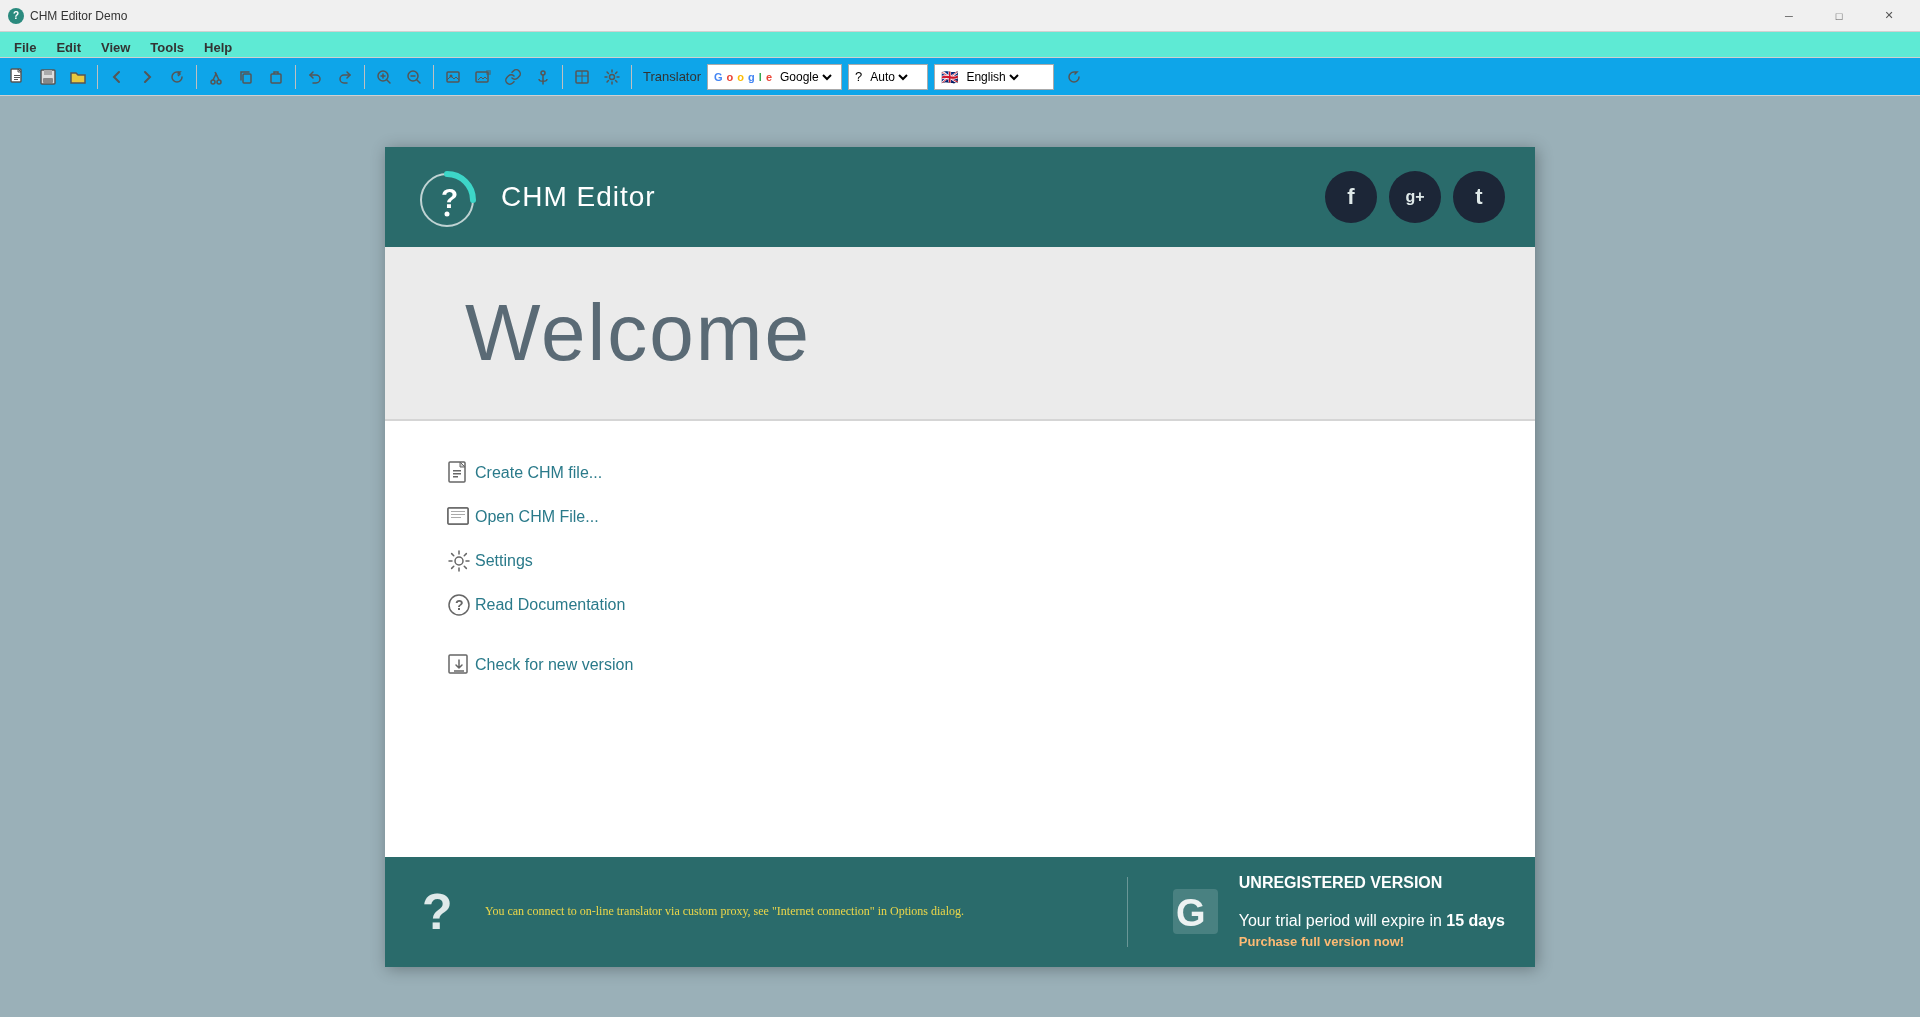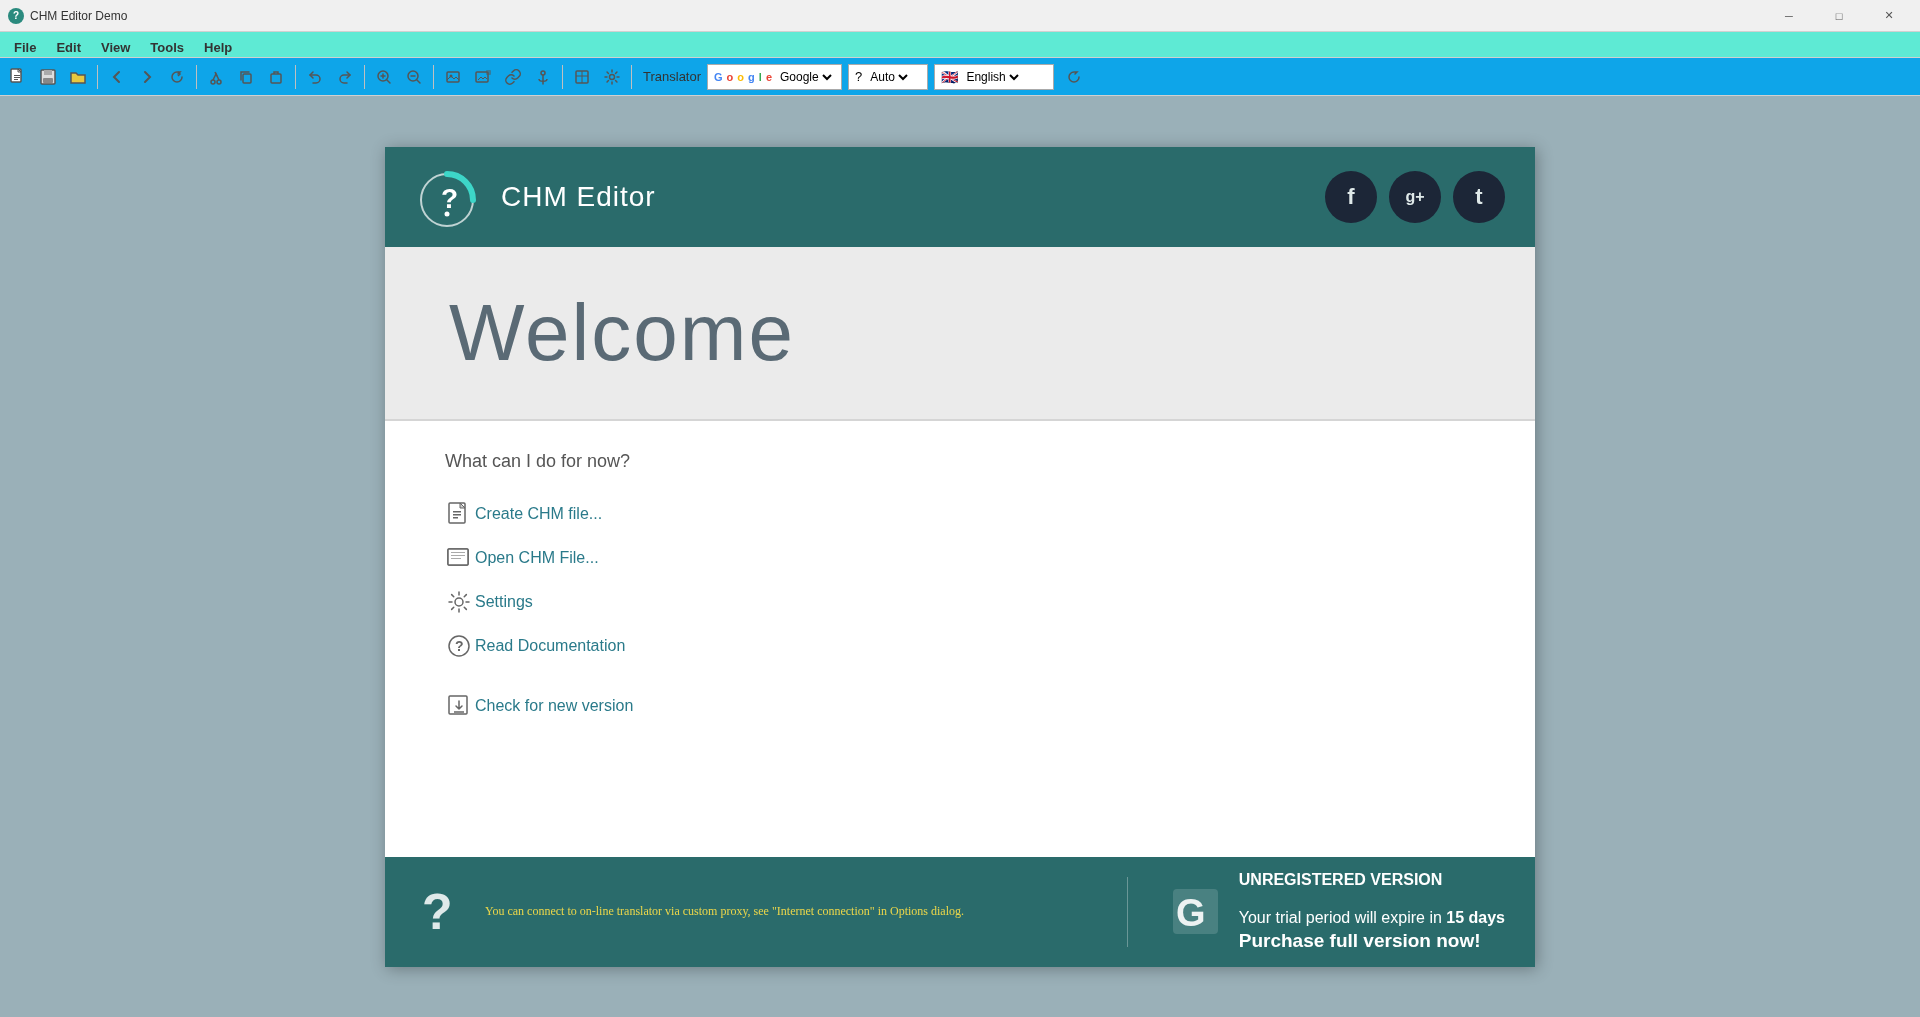--- a/index.html
+++ b/index.html
@@ -183,21 +183,21 @@
       color: white;
       font-size: 22px;
       font-weight: bold;
       cursor: pointer;
       opacity: 0.85;
     }
 
     
     .welcome-section {
       background: #ebebeb;
-      padding: 40px 64px;
+      padding: 40px 80px;
       border-bottom: 2px solid #d5d5d5;
       flex-shrink: 0;
     }
     .welcome-text {
       font-size: 80px;
       color: #5a6a75;
       font-weight: 300;
       letter-spacing: 2px;
     }
 
@@ -272,23 +272,23 @@
       margin-bottom: 16px;
     }
     .footer-version-sub {
       font-size: 16px;
       line-height: 1.6;
     }
     .footer-version-sub strong {
       font-weight: bold;
     }
     .footer-version-link {
-      font-size: 19px;
+      font-size: 13px;
       font-weight: bold;
-      color: #ffffff;
+      color: #fdba74;
       cursor: pointer;
     }
 
     
     .sel-wrap {
       display: flex;
       align-items: center;
       height: 26px;
       border: 1px solid #aaa;
       background: white;
@@ -545,21 +545,20 @@
           <span>t</span>
         </div>
       </div>
     </div>
 
     <div class="welcome-section">
       <div class="welcome-text">Welcome</div>
     </div>
 
     <div class="actions-section">
-      <div class="actions-title">What can I do for now?</div>
 
       <div class="action-item">
         <div class="action-icon">
           <svg width="26" height="26" viewBox="0 0 26 26" fill="none">
             <rect x="3" y="2" width="16" height="20" rx="1" stroke="#666" stroke-width="1.5"></rect>
             <path d="M14 2l5 5H14V2z" fill="#ccc" stroke="#666" stroke-width="1"></path>
             <rect x="7" y="10" width="8" height="1.5" fill="#666"></rect>
             <rect x="7" y="13" width="8" height="1.5" fill="#666"></rect>
             <rect x="7" y="16" width="5" height="1.5" fill="#666"></rect>
           </svg>

